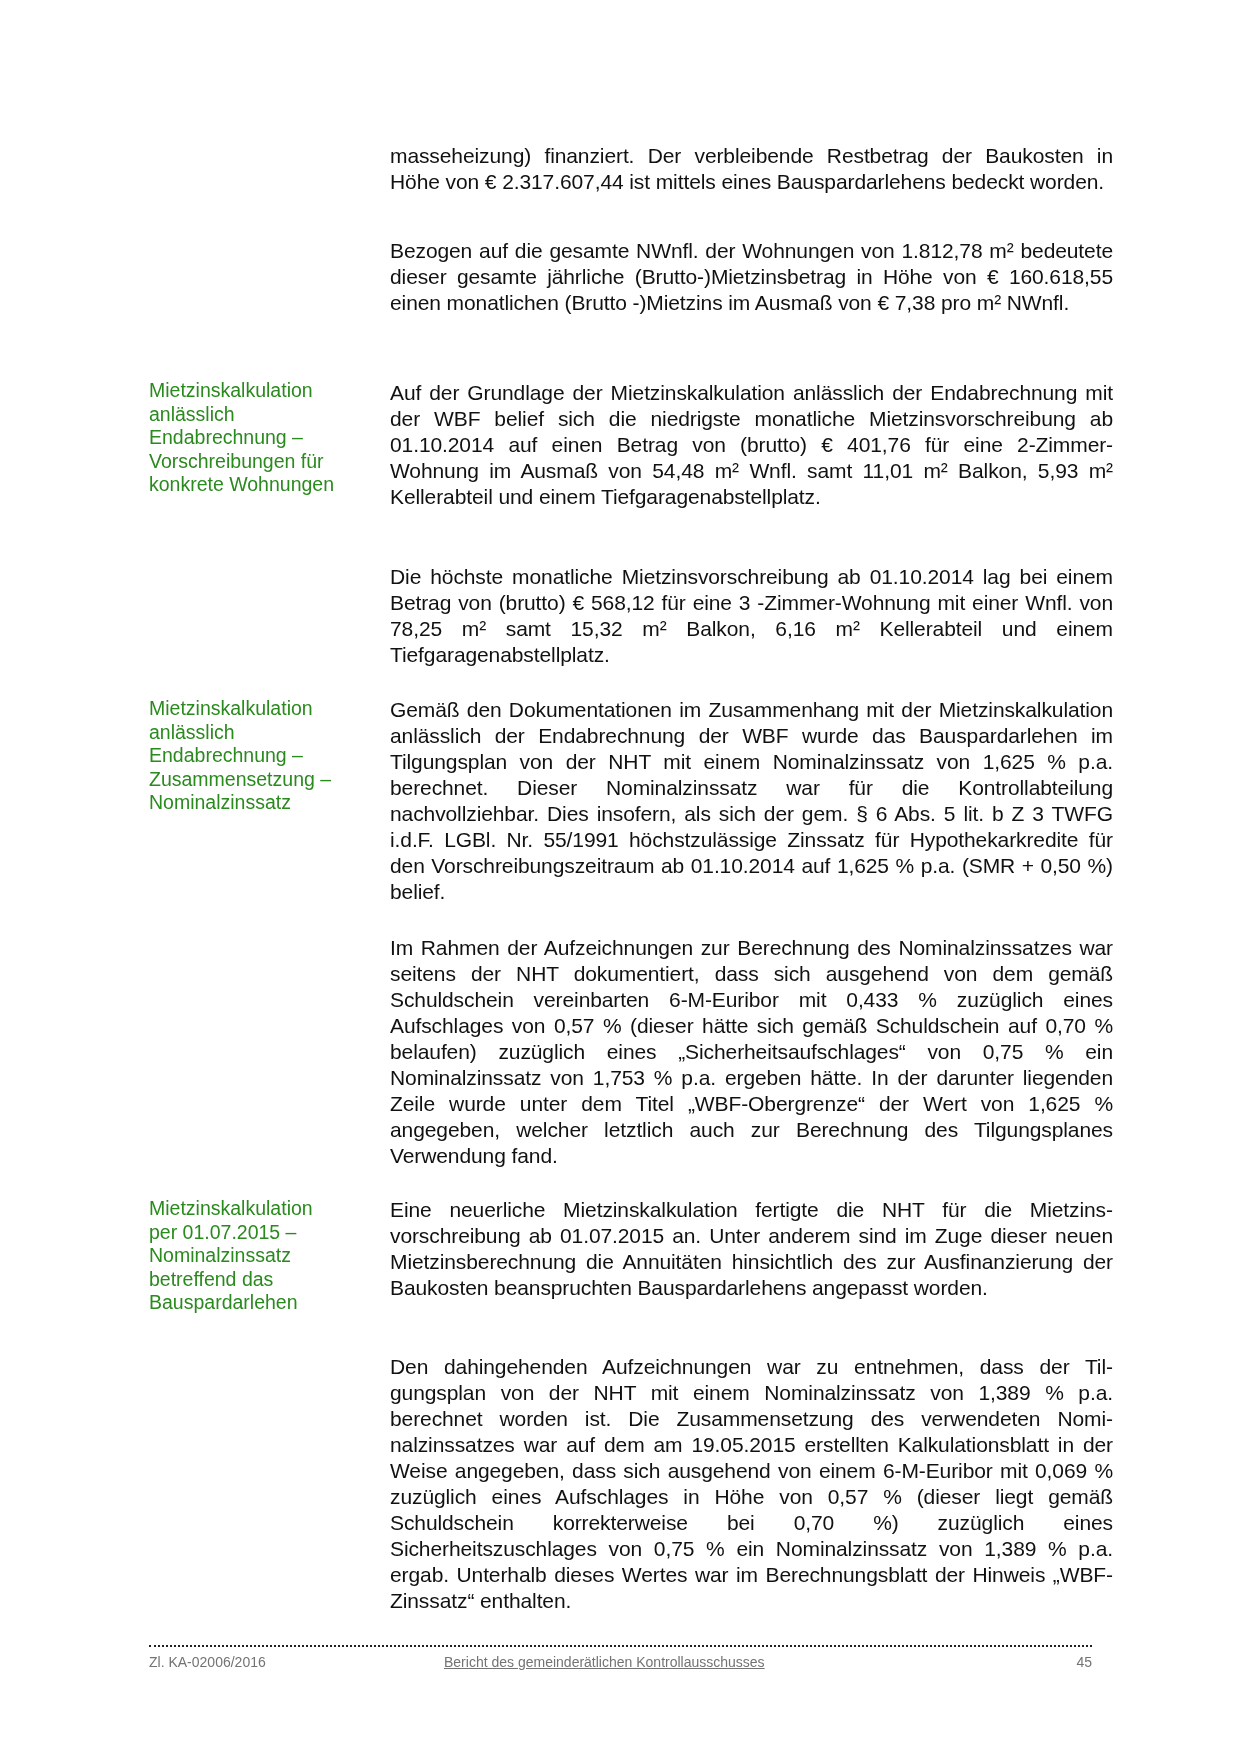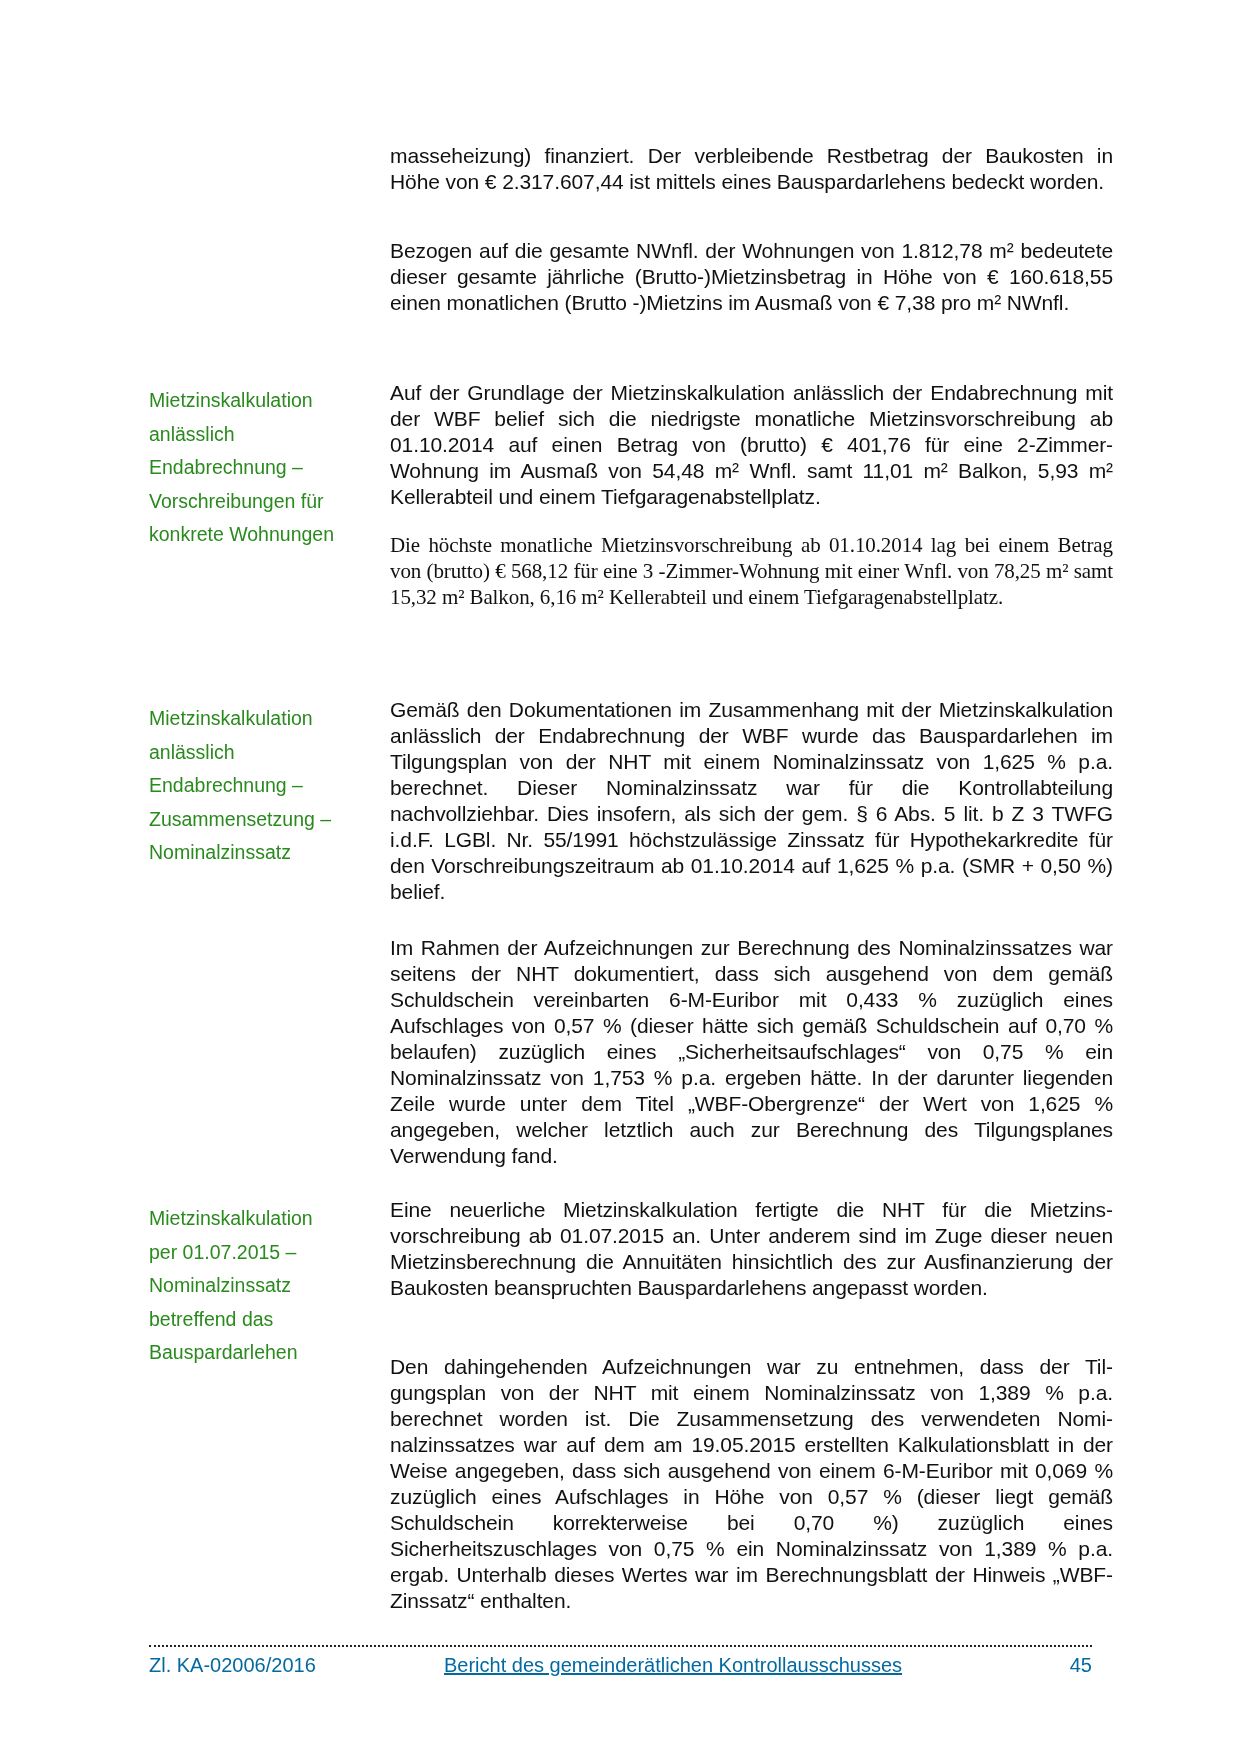--- a/index.html
+++ b/index.html
@@ -1,27 +1,27 @@
 <!DOCTYPE html>
 <html><head>
 <meta charset="utf-8">
 <style>
   html, body { margin: 0; padding: 0; background: #ffffff; }
   body { width: 1240px; height: 1755px; position: relative; overflow: hidden;
          font-family: "Liberation Sans", sans-serif; color: #111; }
   .page { position: absolute; left: 0; top: 0; width: 1240px; height: 1755px; border-radius: 27px; }
   .side { position: absolute; left: 149px; width: 215px; color: #2a8a1e;
           font-size: 19.5px; line-height: 23.6px; }
-  .side span { display: block; margin-top: 10px; }
+  .side span { display: block; }
   .body-text { position: absolute; left: 390px; width: 723px; font-size: 21px;
                line-height: 26px; text-align: justify; hyphens: manual; letter-spacing: -0.1px; }
   .footer-rule { position: absolute; left: 149px; top: 1645px; width: 943px; height: 0;
                  border-top: 2px dotted #222; }
   .footer { position: absolute; top: 1654px; left: 149px; width: 943px; height: 26px;
-            font-size: 20px; color: #0369a1; }
+            font-size: 14px; color: #737373; }
   .footer .left { position: absolute; left: 0; }
   .footer .center { position: absolute; left: 295px; text-decoration: underline; }
   .footer .right { position: absolute; right: 0; margin-left: 20px; }
 </style>
 </head>
 <body>
 
 <div class="page">
 
   <div class="body-text" style="top:143px;">masseheizung) finanziert. Der verbleibende Restbetrag der Baukosten in Höhe von € 2.317.607,44 ist mittels eines Bauspardarlehens bedeckt worden.</div>
@@ -30,21 +30,21 @@
 
   <div class="side" style="top:379px;">
     <span>Mietzinskalkulation</span>
     <span>anlässlich</span>
     <span>Endabrechnung –</span>
     <span>Vorschreibungen für</span>
     <span>konkrete Wohnungen</span>
   </div>
   <div class="body-text" style="top:380px;">Auf der Grundlage der Mietzinskalkulation anlässlich der Endabrech­nung mit der WBF belief sich die niedrigste monatliche Mietzinsvor­schreibung ab 01.10.2014 auf einen Betrag von (brutto) € 401,76 für eine 2-Zimmer-Wohnung im Ausmaß von 54,48 m² Wnfl. samt 11,01 m² Balkon, 5,93 m² Kellerabteil und einem Tiefgaragenabstell­platz.</div>
 
-  <div class="body-text" style="top:532px;font-family:Liberation Serif, serif;">Die höchste monatliche Mietzinsvorschreibung ab 01.10.2014 lag bei einem Betrag von (brutto) € 568,12 für eine 3 -Zimmer-Wohnung mit einer Wnfl. von 78,25 m² samt 15,32 m² Balkon, 6,16 m² Kellerabteil und einem Tiefgaragenabstellplatz.</div>
+  <div class="body-text" style="top:564px;">Die höchste monatliche Mietzinsvorschreibung ab 01.10.2014 lag bei einem Betrag von (brutto) € 568,12 für eine 3 -Zimmer-Wohnung mit einer Wnfl. von 78,25 m² samt 15,32 m² Balkon, 6,16 m² Kellerabteil und einem Tiefgaragenabstellplatz.</div>
 
   <div class="side" style="top:697px;">
     <span>Mietzinskalkulation</span>
     <span>anlässlich</span>
     <span>Endabrechnung –</span>
     <span>Zusammensetzung –</span>
     <span>Nominalzinssatz</span>
   </div>
   <div class="body-text" style="top:697px;">Gemäß den Dokumentationen im Zusammenhang mit der Mietzinskal­kulation anlässlich der Endabrechnung der WBF wurde das Bauspar­darlehen im Tilgungsplan von der NHT mit einem Nominalzinssatz von 1,625 % p.a. berechnet. Dieser Nominalzinssatz war für die Kontrollab­teilung nachvollziehbar. Dies insofern, als sich der gem. § 6 Abs. 5 lit. b Z 3 TWFG i.d.F. LGBl. Nr. 55/1991 höchstzulässige Zinssatz für Hypo­thekarkredite für den Vorschreibungszeitraum ab 01.10.2014 auf 1,625 % p.a. (SMR + 0,50 %) belief.</div>
 

